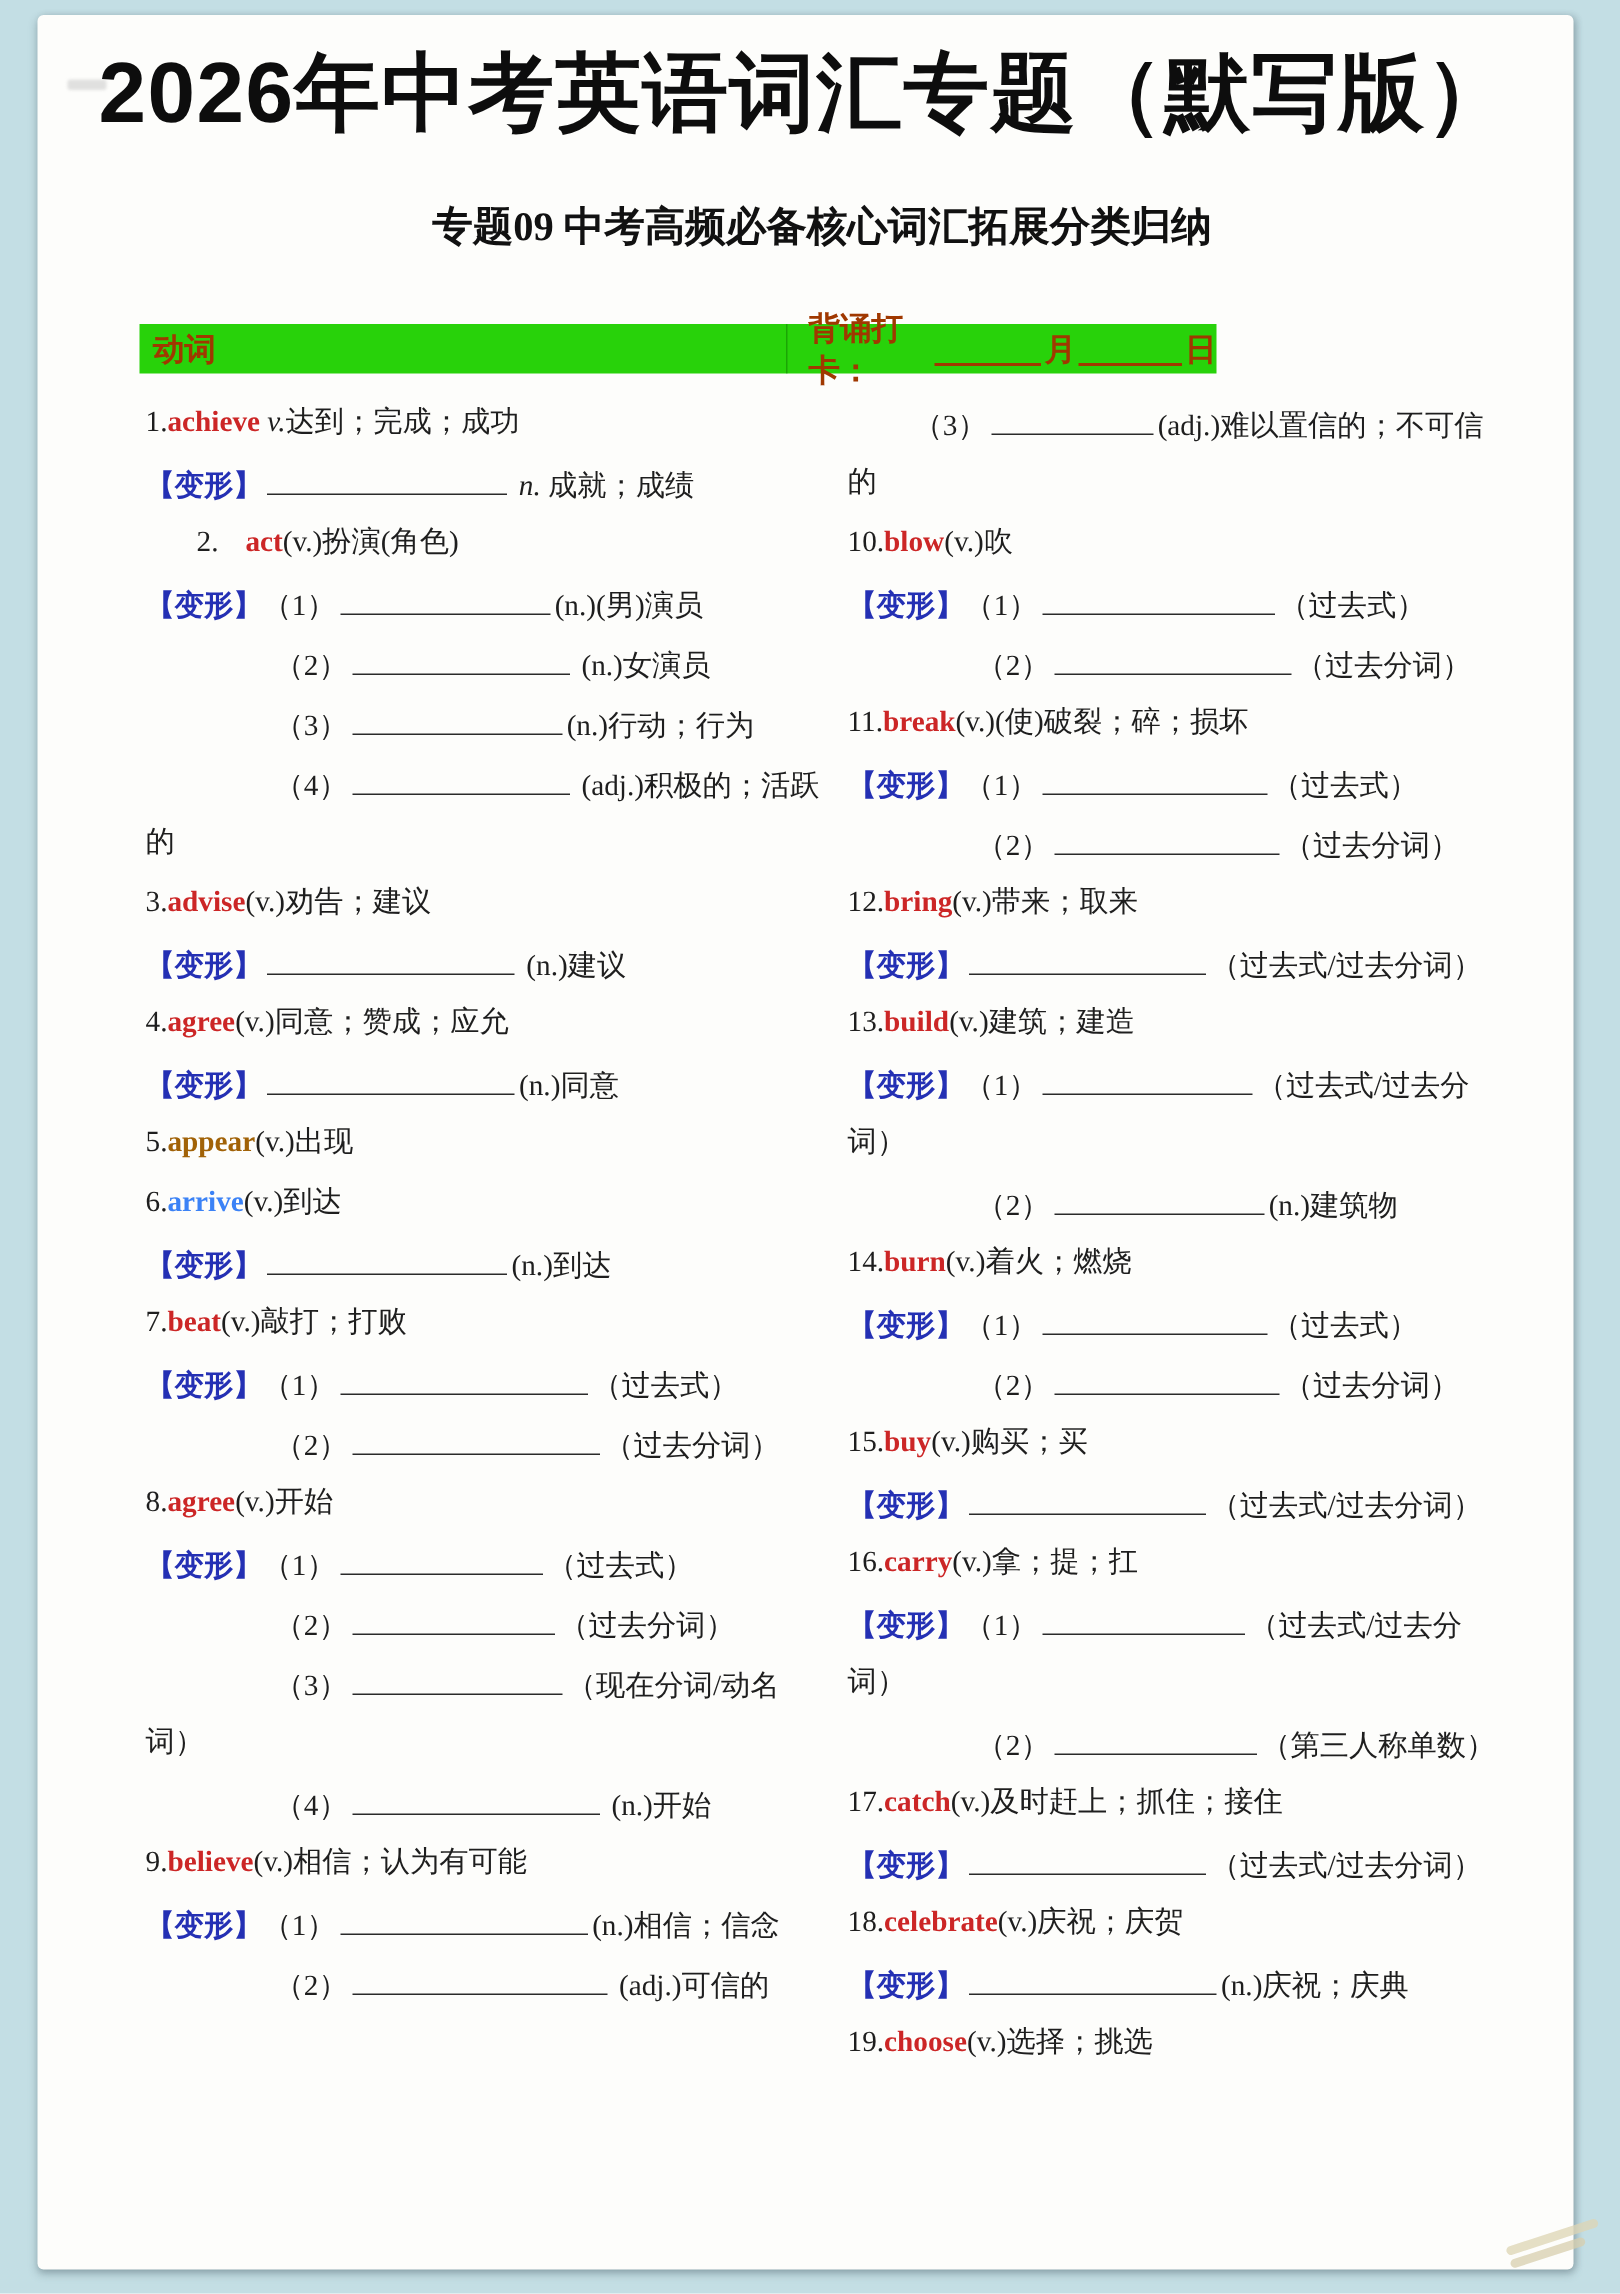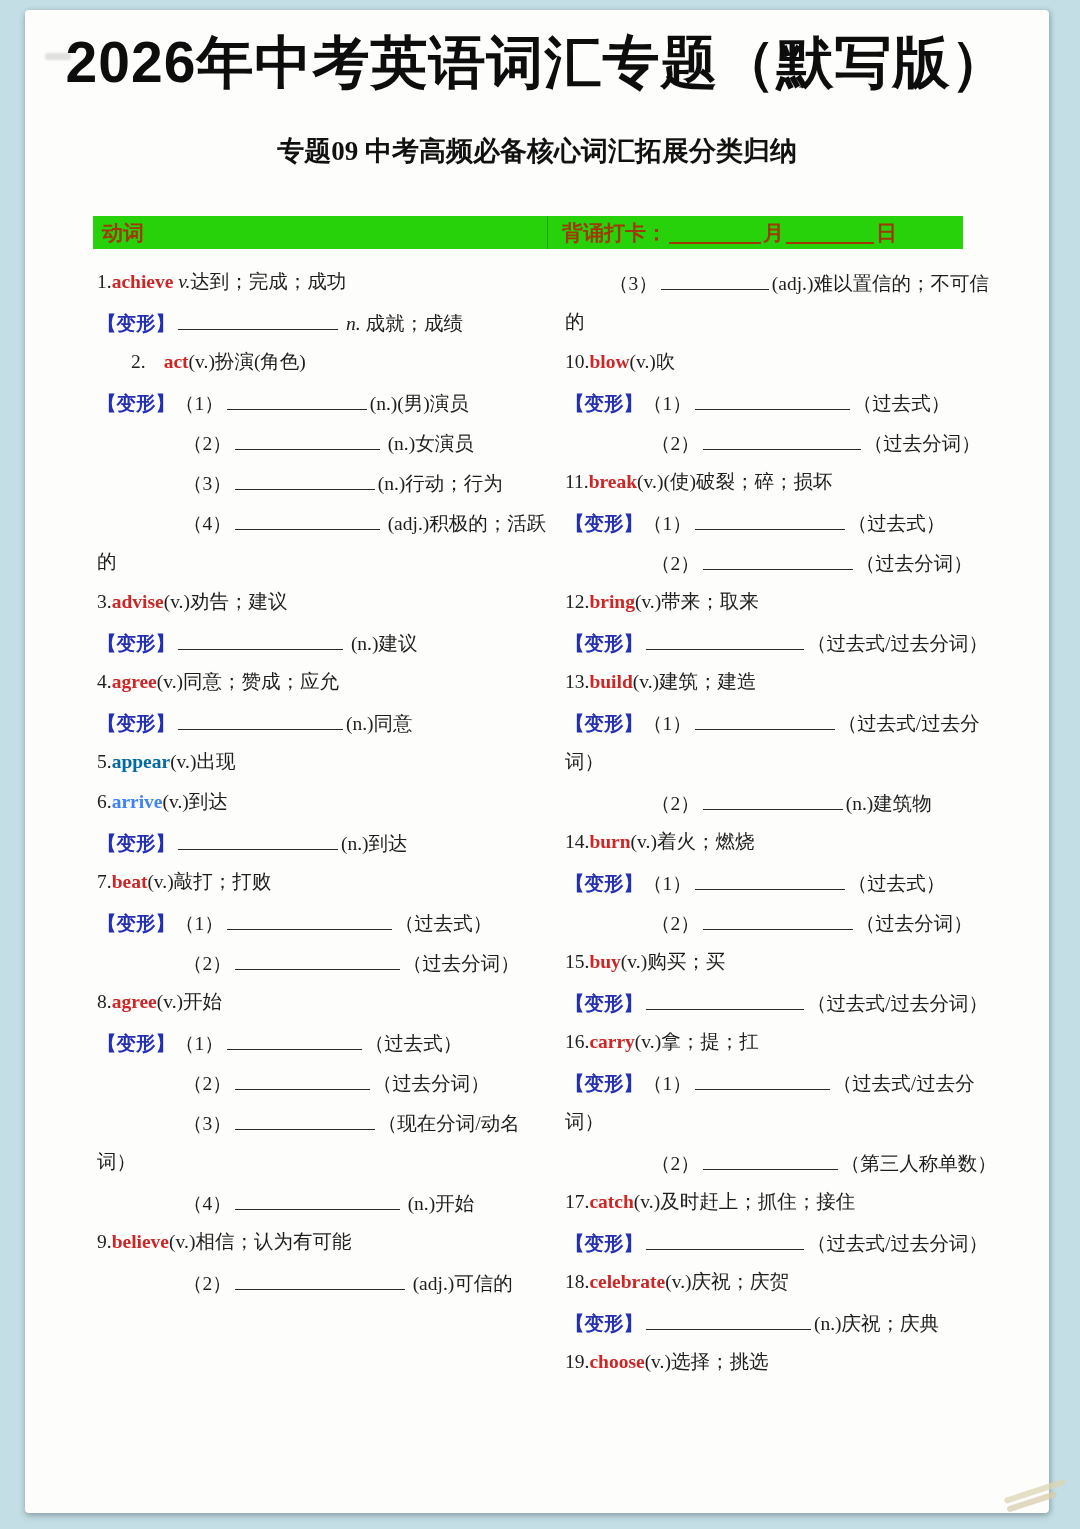--- a/index.html
+++ b/index.html
@@ -17,26 +17,27 @@
   .title{
     position:absolute;top:18px;left:0;width:100%;text-align:center;
     font-family:"Liberation Sans","DejaVu Sans",sans-serif;
     font-weight:900;font-size:57px;line-height:68px;color:#0d0d0d;
     letter-spacing:1px;white-space:nowrap;
   }
   .subtitle{
     position:absolute;top:124px;left:0;width:100%;text-align:center;
     font-weight:bold;font-size:27px;line-height:34px;color:#111;
     white-space:nowrap;
+    padding-left:11px;
   }
   .bar{
-    position:absolute;top:206px;left:68px;width:870px;height:33px;
+    position:absolute;top:206px;left:68px;width:718px;height:33px;
     display:flex;align-items:center;
     font-family:"Liberation Sans","DejaVu Sans",sans-serif;
-    font-weight:bold;font-size:21px;text-align:right;
+    font-weight:bold;font-size:21px;
   }
   .bar-cell-left{width:455px;height:100%;display:flex;align-items:center;
     padding-left:9px;box-sizing:border-box;border-right:1px solid rgba(10,110,0,.45);}
   .bar-cell-right{flex:1;height:100%;display:flex;align-items:center;padding-left:14px;}
   .hblank{display:inline-block;height:20px;margin:0 2px;}
   .col{position:absolute;top:252px;}
   .col-left{left:72px;width:452px;}
   .col-right{left:540px;width:452px;}
   .line{height:40px;line-height:40px;white-space:nowrap;font-size:19.5px;color:#1e1e1e;}
   .ind0{padding-left:0;}
@@ -90,33 +91,34 @@
       <div class="line ind2"><span class="s-k">2.</span><span class="gap" style="width: 18px;"></span><span class="s-r" style="color: rgb(204, 38, 38);">act</span><span class="s-k">(v.)扮演(角色)</span></div>
       <div class="line ind0"><span class="s-b" style="color: rgb(36, 48, 180);">【变形】</span><span class="s-k">（1）</span><span class="blank" style="width: 140px;"></span><span class="s-k">(n.)(男)演员</span></div>
       <div class="line ind1"><span class="s-k">（2）</span><span class="blank" style="width: 145px;"></span><span class="s-k"> (n.)女演员</span></div>
       <div class="line ind1"><span class="s-k">（3）</span><span class="blank" style="width: 140px;"></span><span class="s-k">(n.)行动；行为</span></div>
       <div class="line ind1"><span class="s-k">（4）</span><span class="blank" style="width: 145px;"></span><span class="s-k"> (adj.)积极的；活跃</span></div>
       <div class="line ind0"><span class="s-k">的</span></div>
       <div class="line ind0"><span class="s-k">3.</span><span class="s-r" style="color: rgb(204, 38, 38);">advise</span><span class="s-k">(v.)劝告；建议</span></div>
       <div class="line ind0"><span class="s-b" style="color: rgb(36, 48, 180);">【变形】</span><span class="blank" style="width: 165px;"></span><span class="s-k"> (n.)建议</span></div>
       <div class="line ind0"><span class="s-k">4.</span><span class="s-r" style="color: rgb(204, 38, 38);">agree</span><span class="s-k">(v.)同意；赞成；应允</span></div>
       <div class="line ind0"><span class="s-b" style="color: rgb(36, 48, 180);">【变形】</span><span class="blank" style="width: 165px;"></span><span class="s-k">(n.)同意</span></div>
-      <div class="line ind0"><span class="s-k">5.</span><span class="s-r" style="color: #0369a1;">appear</span><span class="s-k">(v.)出现</span></div>
+      <div class="line ind0"><span class="s-k">5.</span><span class="s-r" style="color: #a16207;">appear</span><span class="s-k">(v.)出现</span></div>
       <div class="line ind0"><span class="s-k">6.</span><span class="s-r" style="color: #3b82f6;">arrive</span><span class="s-k">(v.)到达</span></div>
       <div class="line ind0"><span class="s-b" style="color: rgb(36, 48, 180);">【变形】</span><span class="blank" style="width: 160px;"></span><span class="s-k">(n.)到达</span></div>
       <div class="line ind0"><span class="s-k">7.</span><span class="s-r" style="color: rgb(204, 38, 38);">beat</span><span class="s-k">(v.)敲打；打败</span></div>
       <div class="line ind0"><span class="s-b" style="color: rgb(36, 48, 180);">【变形】</span><span class="s-k">（1）</span><span class="blank" style="width: 165px;"></span><span class="s-k">（过去式）</span></div>
       <div class="line ind1"><span class="s-k">（2）</span><span class="blank" style="width: 165px;"></span><span class="s-k">（过去分词）</span></div>
       <div class="line ind0"><span class="s-k">8.</span><span class="s-r" style="color: rgb(204, 38, 38);">agree</span><span class="s-k">(v.)开始</span></div>
       <div class="line ind0"><span class="s-b" style="color: rgb(36, 48, 180);">【变形】</span><span class="s-k">（1）</span><span class="blank" style="width: 135px;"></span><span class="s-k">（过去式）</span></div>
       <div class="line ind1"><span class="s-k">（2）</span><span class="blank" style="width: 135px;"></span><span class="s-k">（过去分词）</span></div>
       <div class="line ind1"><span class="s-k">（3）</span><span class="blank" style="width: 140px;"></span><span class="s-k">（现在分词/动名</span></div>
       <div class="line ind0"><span class="s-k">词）</span></div>
       <div class="line ind1"><span class="s-k">（4）</span><span class="blank" style="width: 165px;"></span><span class="s-k"> (n.)开始</span></div>
       <div class="line ind0"><span class="s-k">9.</span><span class="s-r" style="color: rgb(204, 38, 38);">believe</span><span class="s-k">(v.)相信；认为有可能</span></div>
+      <div class="line ind0"><span class="s-b" style="color: rgb(36, 48, 180);">【变形】</span><span class="s-k">（1）</span><span class="blank" style="width: 165px;"></span><span class="s-k">(n.)相信；信念</span></div>
       <div class="line ind1"><span class="s-k">（2）</span><span class="blank" style="width: 170px;"></span><span class="s-k"> (adj.)可信的</span></div>
     </div>
   <div class="col col-right">
       <div class="line ind3"><span class="s-k">（3）</span><span class="blank" style="width: 108px;"></span><span class="s-k">(adj.)难以置信的；不可信</span></div>
       <div class="line ind0"><span class="s-k">的</span></div>
       <div class="line ind0"><span class="s-k">10.</span><span class="s-r" style="color: rgb(204, 38, 38);">blow</span><span class="s-k">(v.)吹</span></div>
       <div class="line ind0"><span class="s-b" style="color: rgb(36, 48, 180);">【变形】</span><span class="s-k">（1）</span><span class="blank" style="width: 155px;"></span><span class="s-k">（过去式）</span></div>
       <div class="line ind1"><span class="s-k">（2）</span><span class="blank" style="width: 158px;"></span><span class="s-k">（过去分词）</span></div>
       <div class="line ind0"><span class="s-k">11.</span><span class="s-r" style="color: rgb(204, 38, 38);">break</span><span class="s-k">(v.)(使)破裂；碎；损坏</span></div>
       <div class="line ind0"><span class="s-b" style="color: rgb(36, 48, 180);">【变形】</span><span class="s-k">（1）</span><span class="blank" style="width: 150px;"></span><span class="s-k">（过去式）</span></div>

